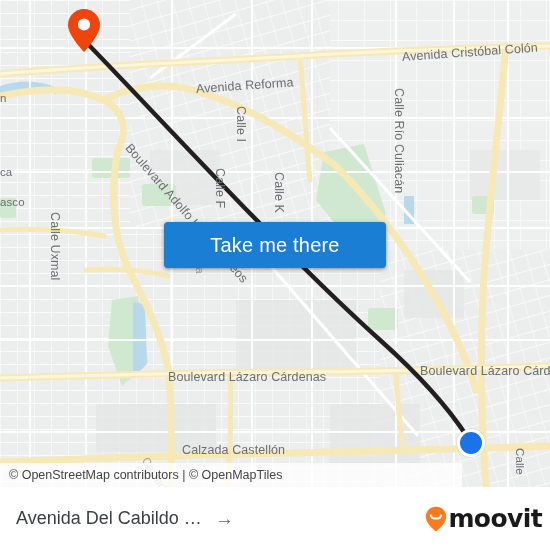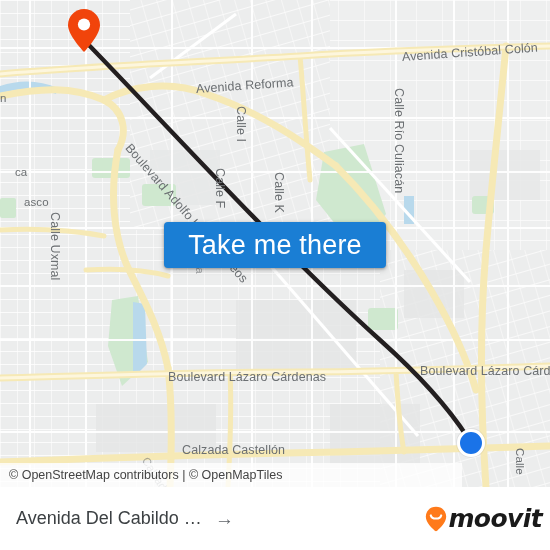--- a/index.html
+++ b/index.html
@@ -71,21 +71,21 @@
   #take-me-there {
     position: absolute;
     left: 164px;
     top: 222px;
     width: 222px;
     height: 46px;
     background: #1a7ed4;
     border: none;
     border-radius: 4px;
     color: #ffffff;
-    font-size: 27px;
+    font-size: 20px;
     font-family: "Liberation Sans", sans-serif;
     letter-spacing: .2px;
     cursor: pointer;
     box-shadow: 0 1px 3px rgba(0,0,0,0.30), 0 2px 6px rgba(0,0,0,0.16);
     display: flex;
     align-items: center;
     justify-content: center;
     padding: 0;
   }
 
@@ -123,21 +123,20 @@
     font-size: 19px;
     margin: 0 9px;
     flex: 0 0 auto;
     line-height: 1;
   }
   #moovit-logo {
     display: flex;
     align-items: center;
     flex: 0 0 auto;
     margin-left: 6px;
-    font-style: italic;
   }
   #moovit-wordmark {
     font-size: 25px;
     font-weight: bold;
     color: #1a1a1a;
     letter-spacing: -0.6px;
     font-family: "DejaVu Sans", sans-serif;
     line-height: 1;
     margin-left: 1px;
   }
@@ -280,23 +279,23 @@
     <div class="map-label" style="left:168px; top:370px;">Boulevard Lázaro Cárdenas</div>
 
     <div class="map-label" style="left:420px; top:364px;">Boulevard Lázaro Cárdenas</div>
 
     <div class="map-label" style="left:182px; top:443px;text-align:center;">Calzada Castellón</div>
 
     <div class="map-label small" style="left:526px; top:448px; transform:rotate(90deg); transform-origin:left top;">Calle</div>
 
     <div class="map-label small" style="left:0px; top:92px;">n</div>
 
-    <div class="map-label small" style="left:15px; top:166px;text-align:center;">ca</div>
-
-    <div class="map-label small" style="left:0px; top:196px;margin-left:24px;">asco</div>
+    <div class="map-label small" style="left:0px; top:166px;text-align:center;">ca</div>
+
+    <div class="map-label small" style="left:0px; top:196px;">asco</div>
 
     <div class="map-label small" style="left:150px; top:455px; transform:rotate(58deg); transform-origin:left top; opacity:.55;">Calzada Ha</div>
 
     <div class="map-label small" style="left:206px; top:258px; transform:rotate(90deg); transform-origin:left top; opacity:.6;">ola</div>
 
     <svg width="34" height="46" viewBox="0 0 34 46" style="position:absolute; left:67px; top:8px;">
       <path d="M17 1 C 8.2 1 1 8.2 1 17 C 1 27.5 17 44 17 44 C 17 44 33 27.5 33 17 C 33 8.2 25.8 1 17 1 Z" fill="#f1440b"></path>
       <circle cx="17" cy="16.5" r="6.1" fill="#ffffff"></circle>
     </svg>
 

